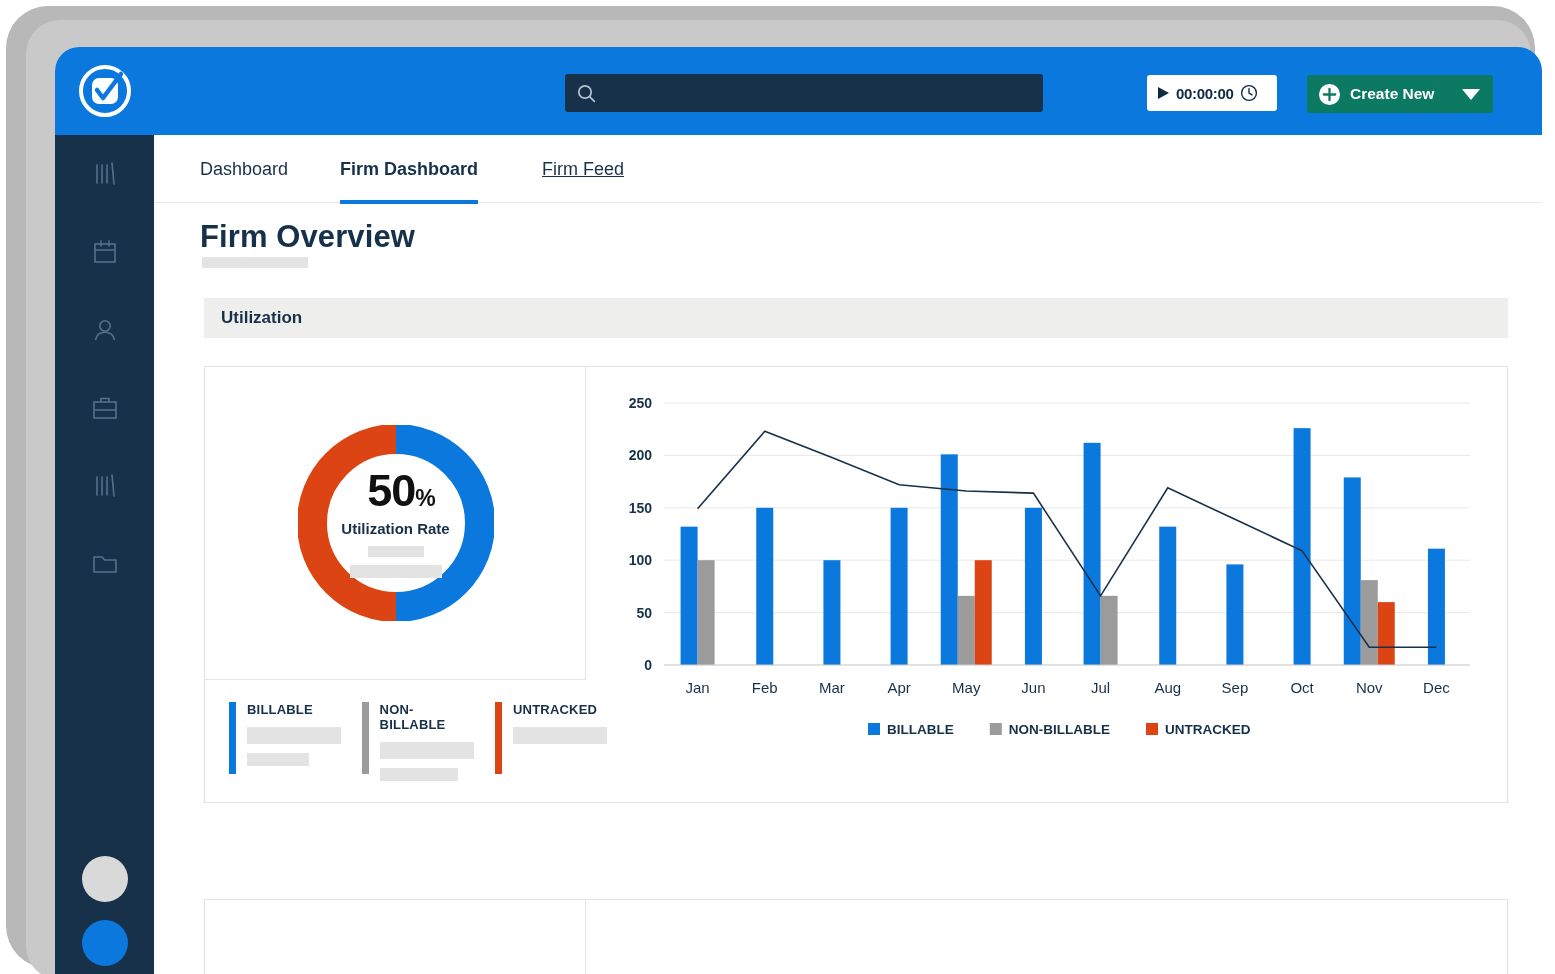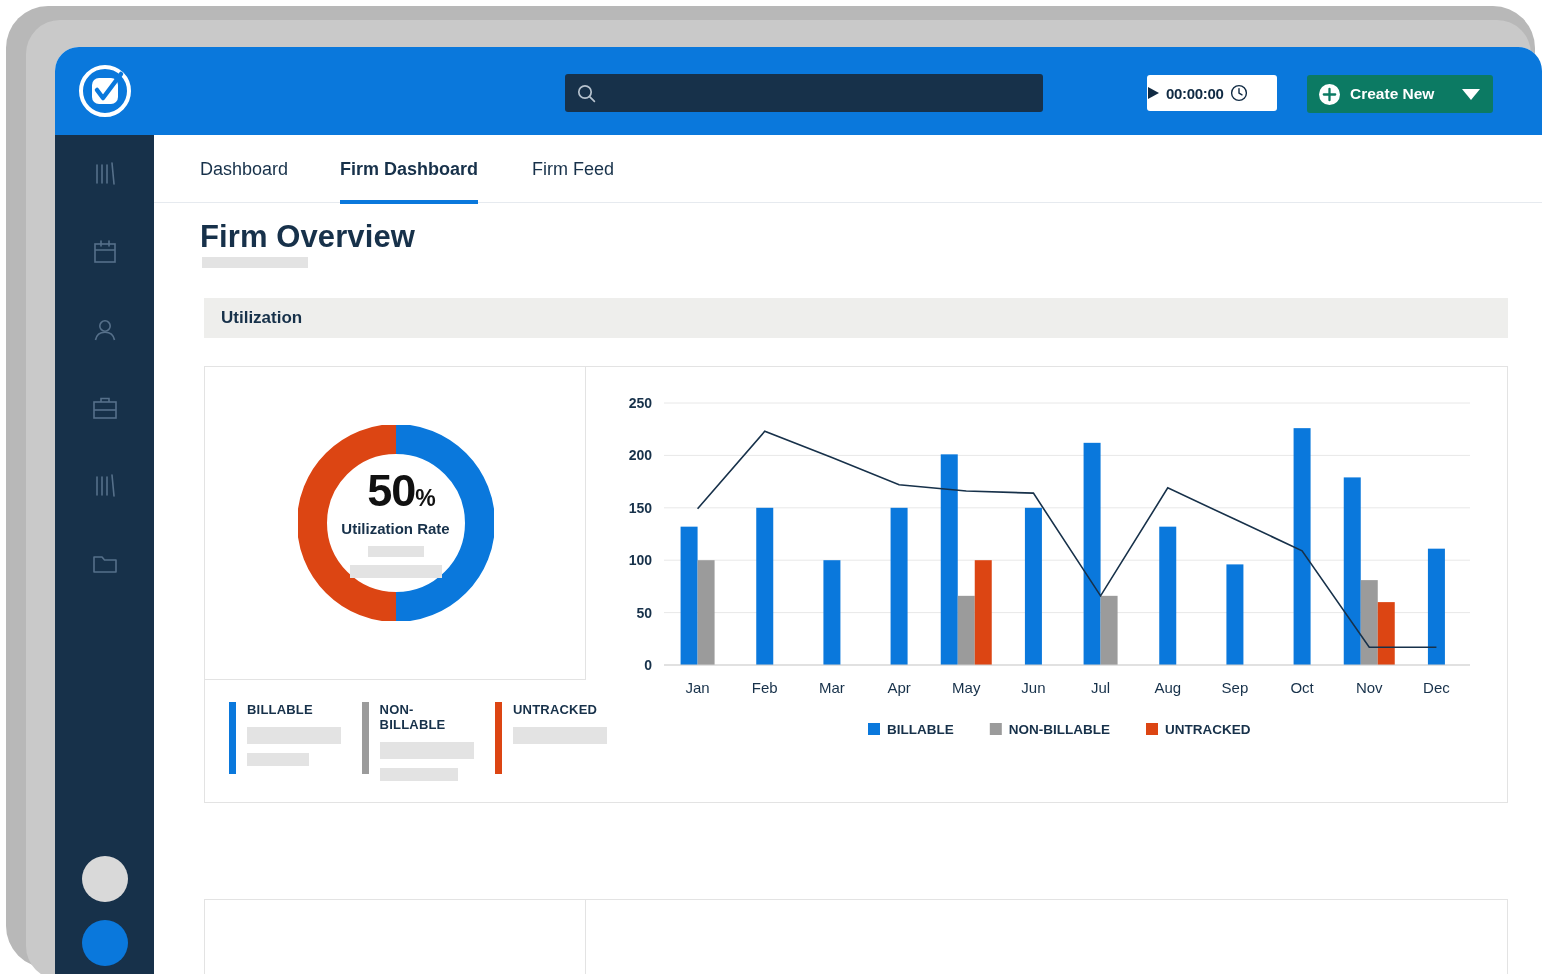--- a/index.html
+++ b/index.html
@@ -60,21 +60,21 @@
     font-size: 14px;
     padding-left: 8px;
   }
   #search-input::placeholder { color: #7d8b9a; }
 
   #timer-widget {
     position: absolute; left: 1092px; top: 28px;
     width: 130px; height: 36px;
     background: #ffffff; border-radius: 3px;
     display: flex; align-items: center;
-    gap: 6px; padding: 0 0;
+    gap: 6px; padding: 0 10px;
   }
   #timer-value {
     font-size: 15px; font-weight: bold; color: #102a43;
     letter-spacing: -0.3px;
   }
   #create-new-button {
     position: absolute; left: 1252px; top: 28px;
     width: 186px; height: 38px;
     background: #0c7a63; border-radius: 3px;
     display: flex; align-items: center;
@@ -127,21 +127,21 @@
     cursor: pointer;
   }
   .tab.active { font-weight: bold; }
   .tab.active::after {
     content: ''; position: absolute;
     left: 0; bottom: -1px; width: 100%; height: 4px;
     background: #0a78dc;
   }
   #tab-0 { left: 46px; }
   #tab-1 { left: 186px; }
-  #tab-2 { left: 378px; }
+  #tab-2 { left: 388px; text-decoration: underline; }
 
   #page-title {
     position: absolute; left: 46px; top: 84px;
     font-size: 31px; font-weight: bold; color: #17314a;
     letter-spacing: 0.1px;
   }
   #page-subtitle-skeleton {
     position: absolute; left: 48px; top: 122px;
     width: 106px; height: 11px;
     background: #e3e3e3;

